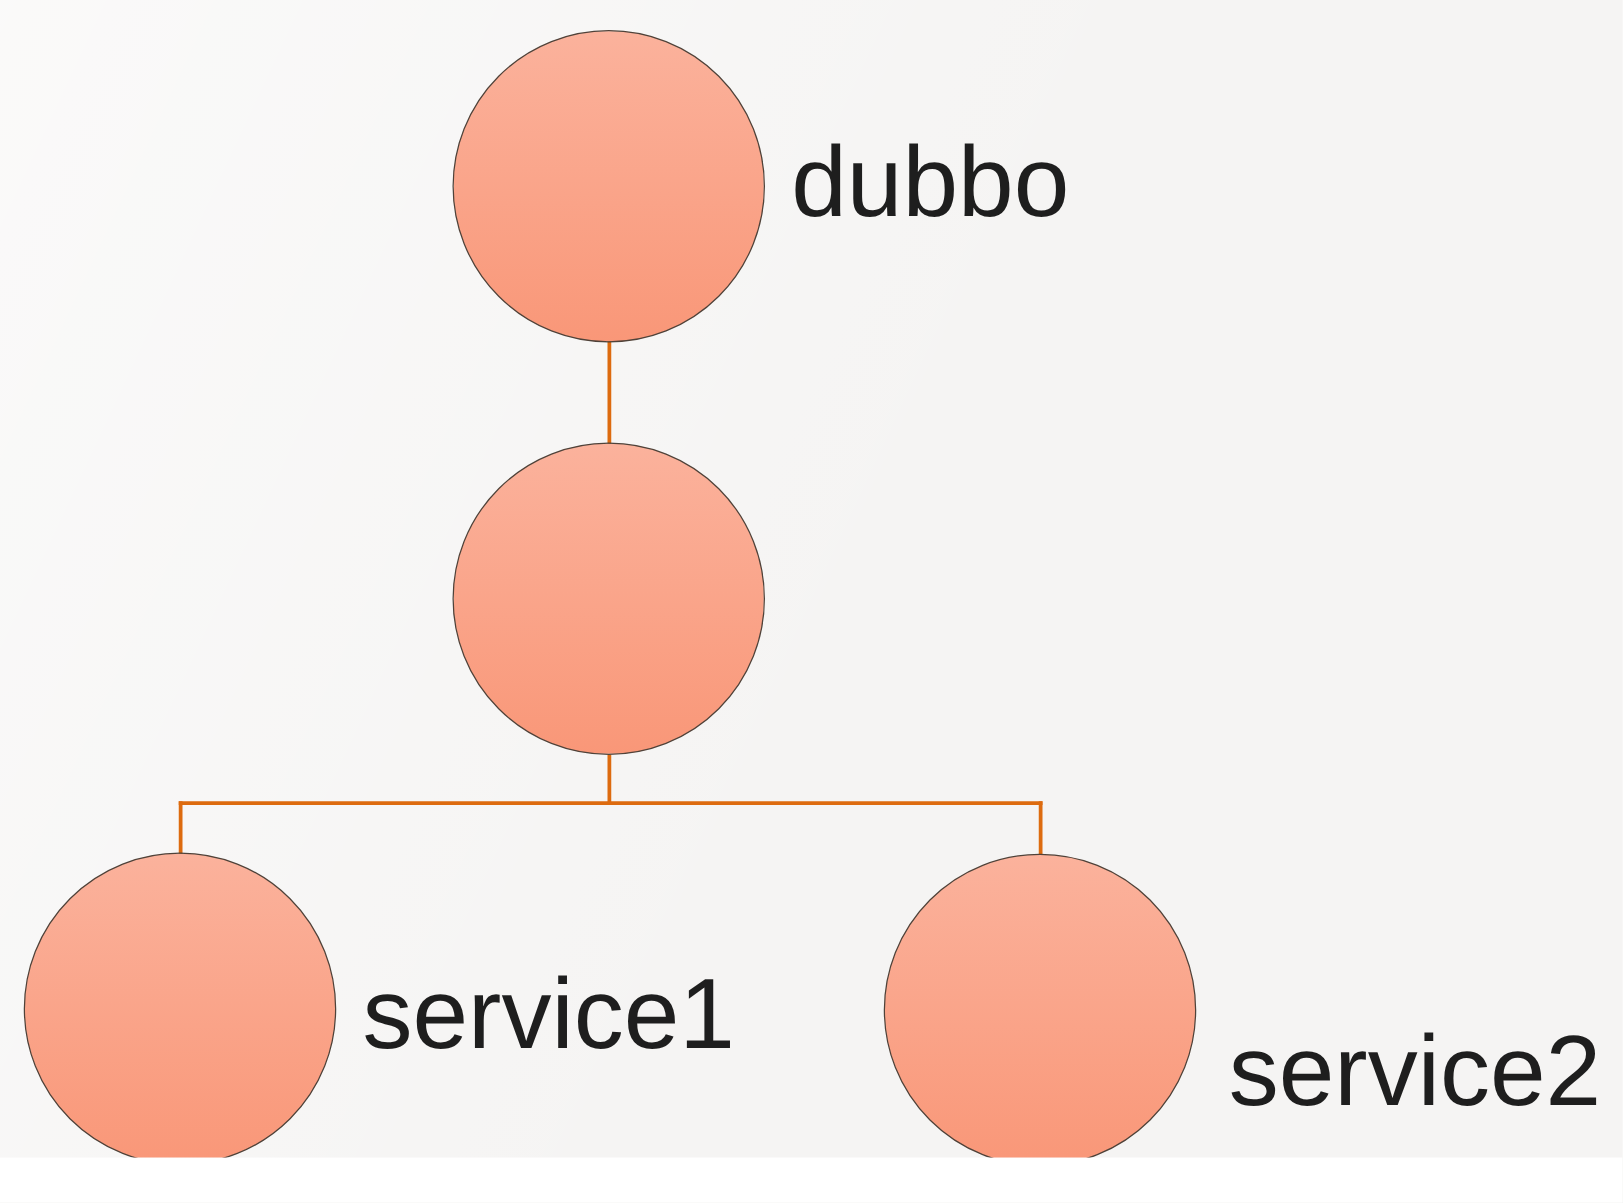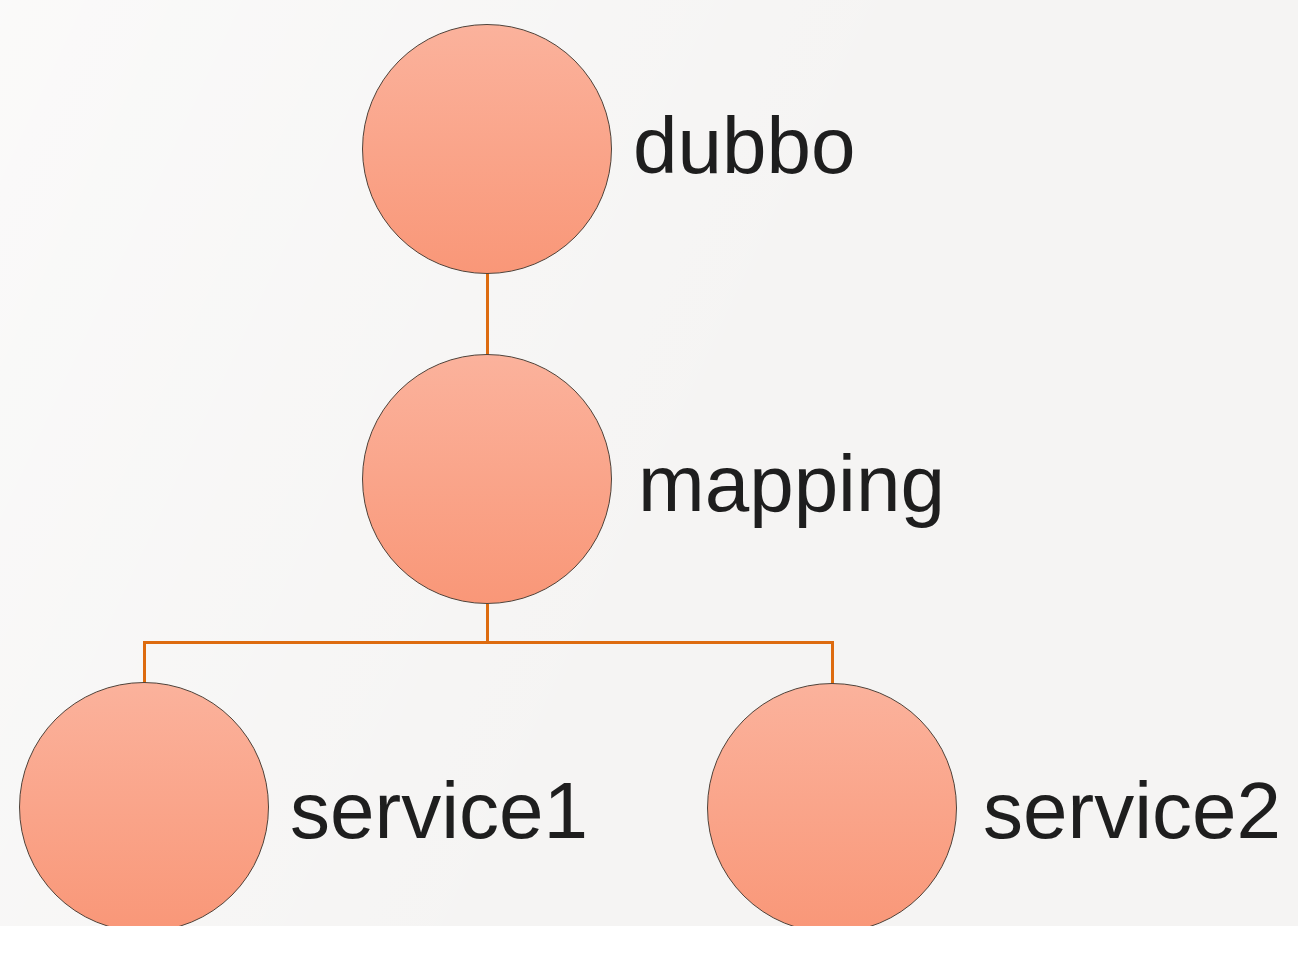--- a/index.html
+++ b/index.html
@@ -50,36 +50,35 @@
     font-size: 80px;
     line-height: 1;
     color: var(--label-color, #1e1e1e);
     white-space: nowrap;
     transform: translateY(-50%);
     letter-spacing: 0px;
   }
   .label-dubbo    { left: 633px; top: 146px; }
   .label-mapping  { left: 638px; top: 484px; }
   .label-service1 { left: 290px; top: 811px; text-align: center; }
-  .label-service2 { left: 983px; top: 811px; text-align: center; }
+  .label-service2 { left: 983px; top: 857px; text-align: center; }
 </style>
 </head>
 <body>
 
 <div class="canvas">
 
   <div class="connector v conn-dubbo-mapping"></div>
   <div class="connector v conn-mapping-stem"></div>
   <div class="connector h conn-branch-horizontal"></div>
   <div class="connector v conn-branch-left"></div>
   <div class="connector v conn-branch-right"></div>
 
   <div class="circle circle-dubbo"></div>
   <div class="circle circle-mapping"></div>
   <div class="circle circle-service1"></div>
   <div class="circle circle-service2"></div>
 
   <div class="label label-dubbo">dubbo</div>
-  <div class="label label-mapping">mapping</div>
   <div class="label label-service1">service1</div>
   <div class="label label-service2">service2</div>
 
 </div>
 
 </body></html>

